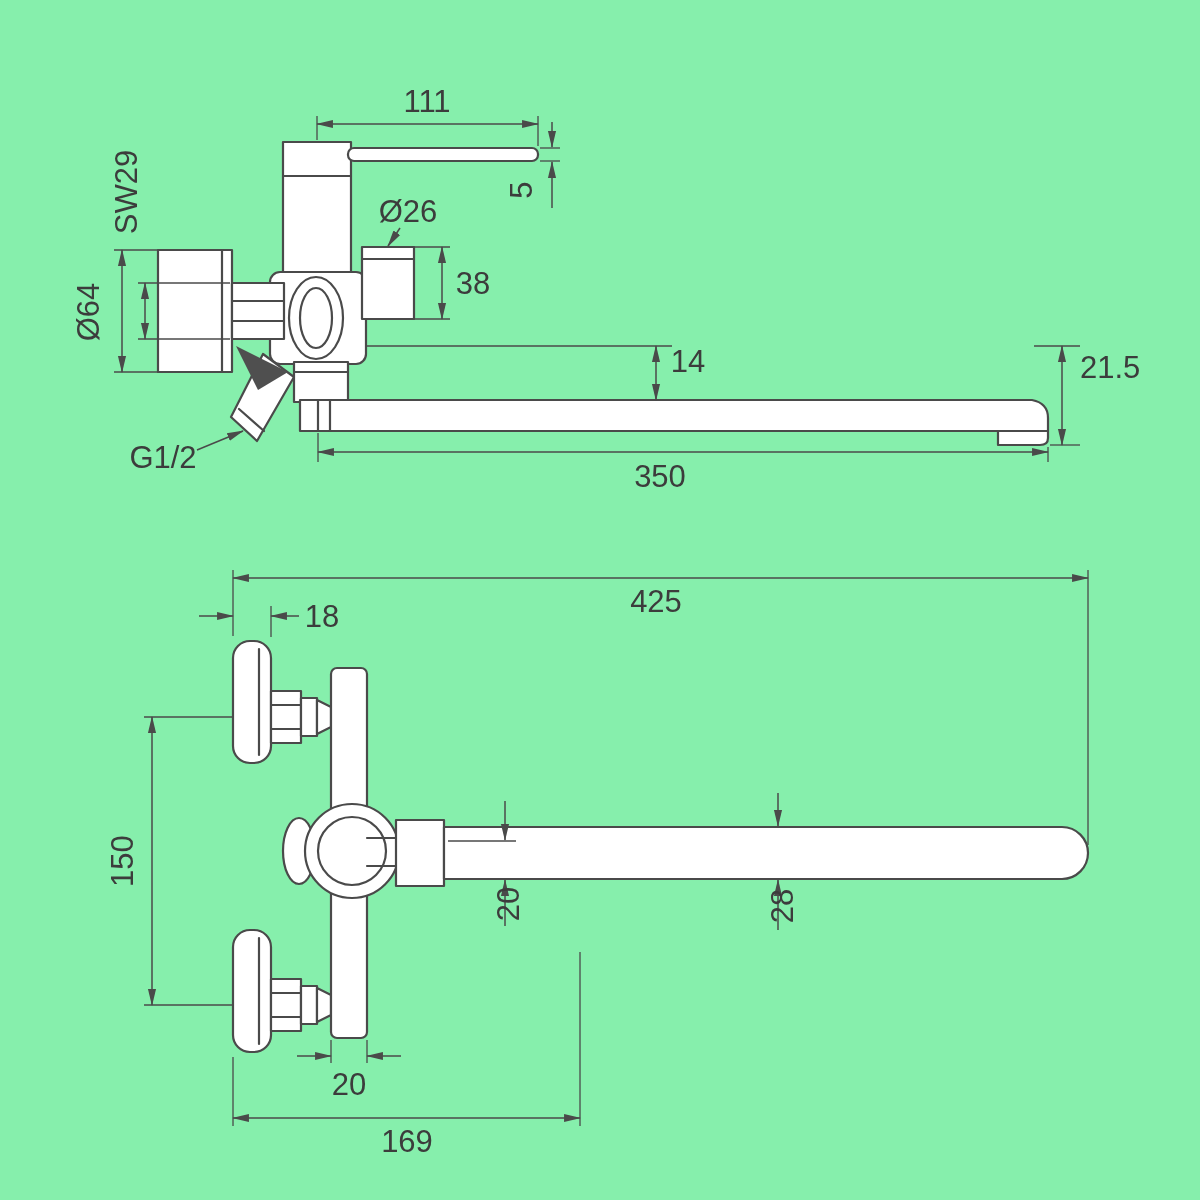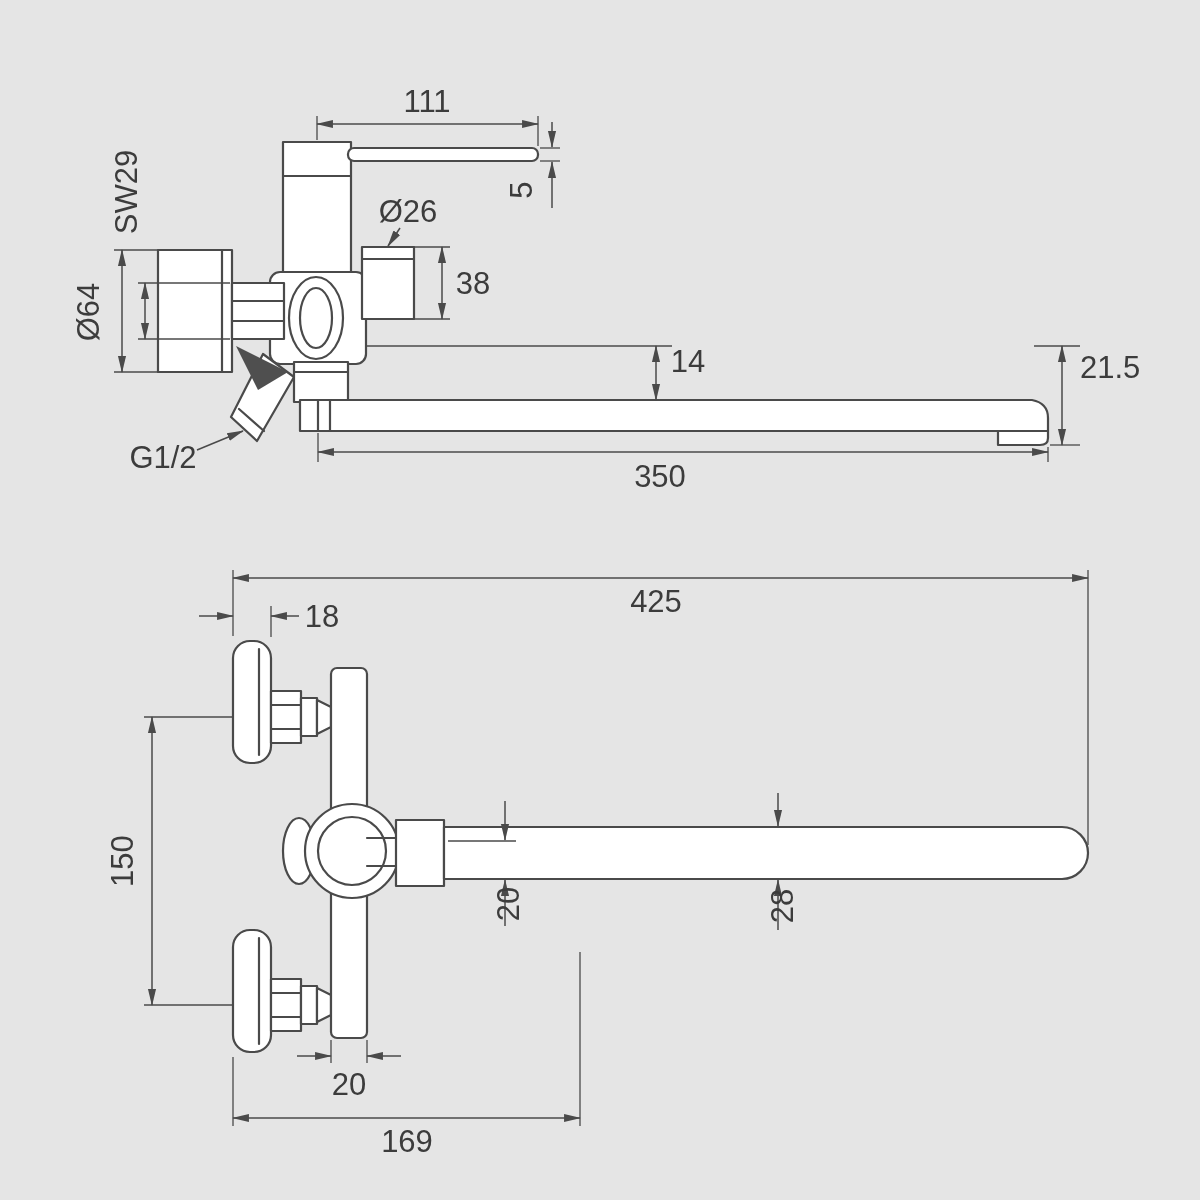--- a/index.html
+++ b/index.html
@@ -1,16 +1,16 @@
 <!DOCTYPE html>
 <html><head>
 <meta charset="utf-8">
 <style>
   html,body{margin:0;padding:0;background:#ffffff;}
-  .sheet{width:1200px;height:1200px;background:#e5e5e5;position:relative;overflow:hidden;}
+  .sheet{width:1200px;height:1200px;background:#86efac;position:relative;overflow:hidden;}
   svg{display:block;}
   .ol{fill:none;stroke:#4a4a4a;stroke-width:2.2;stroke-linejoin:round;stroke-linecap:round;}
   .olf{fill:#ffffff;stroke:#4a4a4a;stroke-width:2.2;stroke-linejoin:round;}
   .dim{stroke:#4a4a4a;stroke-width:1.5;fill:none;}
   .ext{stroke:#4a4a4a;stroke-width:1.3;fill:none;}
   .dk{fill:#4f4f4f;stroke:none;}
   text{font-family:"Liberation Sans","DejaVu Sans",sans-serif;font-size:31px;fill:#3c3c3c;}
 </style>
 </head>
 <body>

